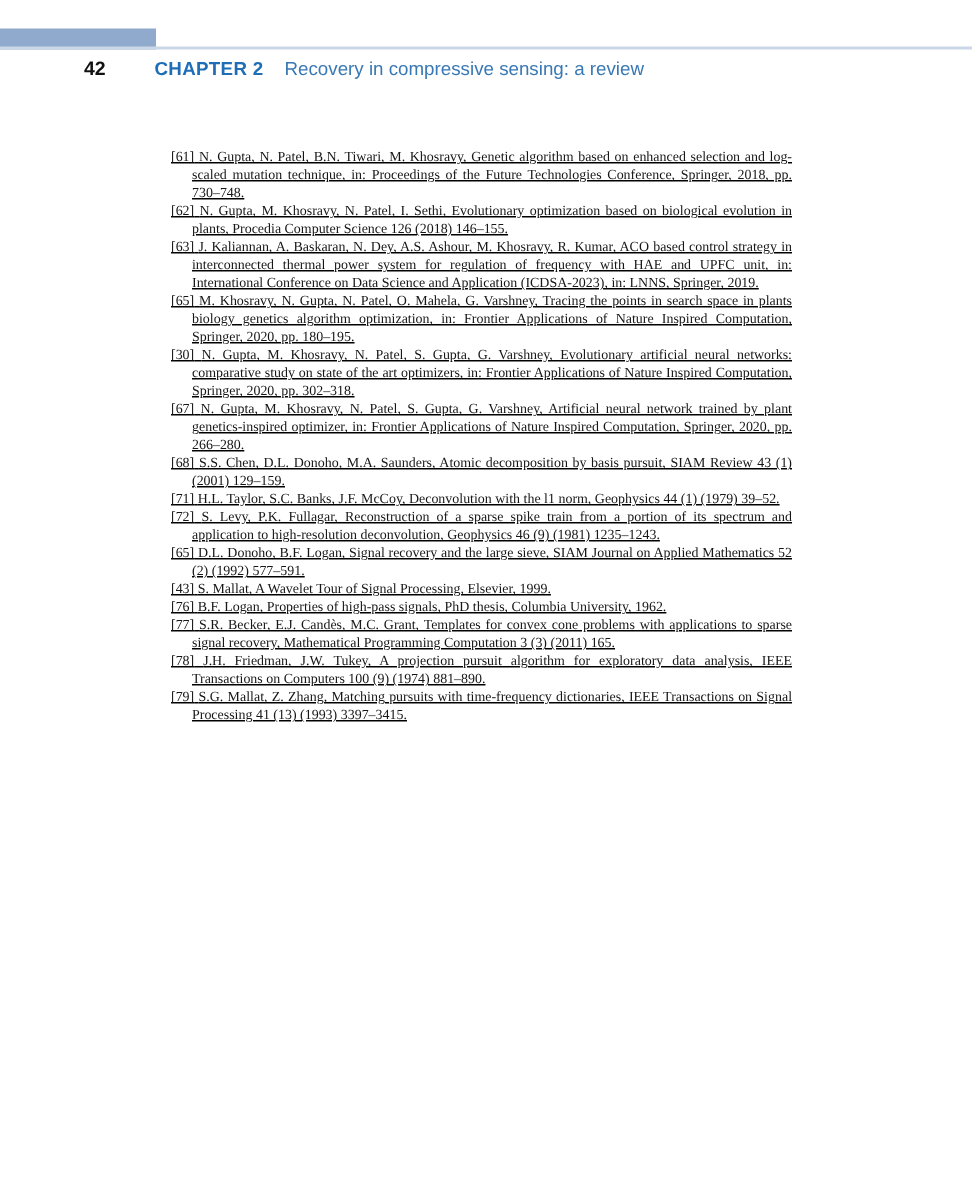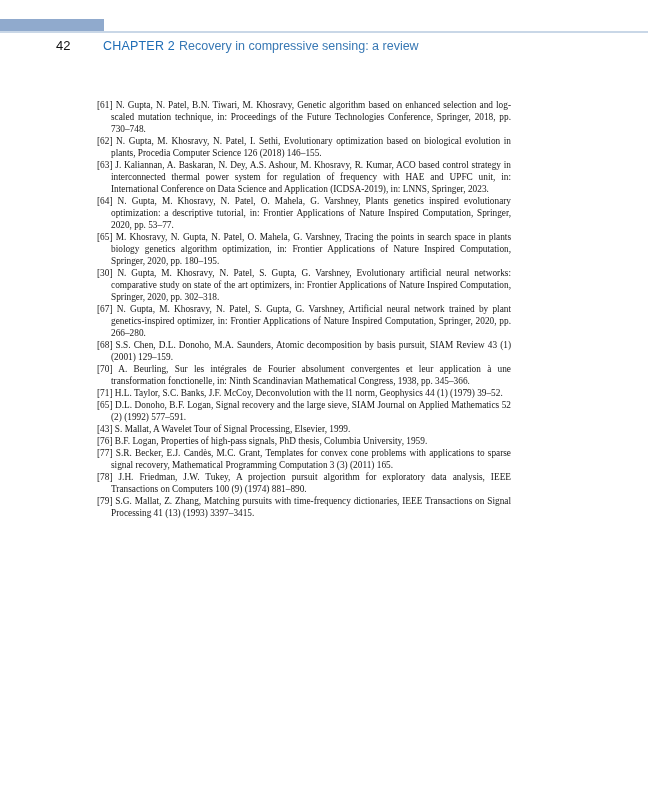--- a/index.html
+++ b/index.html
@@ -38,39 +38,40 @@
     display: flex;
     align-items: baseline;
     font-family: "Liberation Sans", sans-serif;
     font-size: 12.5px;
     line-height: 15px;
     white-space: nowrap;
   }
   .page-num {
     display: inline-block;
     width: 47px;
-    font-weight: normal;
+    font-weight: bold;
     font-size: 13px;
     color: var(--page-number, #111111);
   }
   .chapter-label {
-    font-weight: normal;
+    font-weight: bold;
     color: var(--chapter-label, #1f6db6);
-    margin-right: 4px;
+    margin-right: 14px;
     letter-spacing: 0.2px;
   }
   .chapter-title {
     color: var(--chapter-title, #3878b4);
     text-align: right;
   }
   .refs {
     position: absolute;
     top: 99px;
-    left: 97px;
+    left: 114px;
     width: 414px;
+    text-decoration: underline;
   }
   .ref {
     margin: 0;
     padding-left: 14px;
     text-indent: -14px;
     text-align: justify;
     font-size: 9.3px;
     line-height: 12px;
     color: var(--body-text, #161616);
   }
@@ -91,44 +92,43 @@
     <span class="chapter-label">CHAPTER 2</span>
     <span class="chapter-title">Recovery in compressive sensing: a review</span>
   </header>
 
   <main class="refs">
 
       <p class="ref"><span class="ref-num">[61]</span> <span class="ref-text">N. Gupta, N. Patel, B.N. Tiwari, M. Khosravy, Genetic algorithm based on enhanced selection and log-scaled mutation technique, in: Proceedings of the Future Technologies Conference, Springer, 2018, pp. 730–748.</span></p>
 
       <p class="ref"><span class="ref-num">[62]</span> <span class="ref-text">N. Gupta, M. Khosravy, N. Patel, I. Sethi, Evolutionary optimization based on biological evolution in plants, Procedia Computer Science 126 (2018) 146–155.</span></p>
 
-      <p class="ref"><span class="ref-num">[63]</span> <span class="ref-text">J. Kaliannan, A. Baskaran, N. Dey, A.S. Ashour, M. Khosravy, R. Kumar, ACO based control strategy in interconnected thermal power system for regulation of frequency with HAE and UPFC unit, in: International Conference on Data Science and Application (ICDSA-2019), in: LNNS, Springer, 2023.</span></p>
+      <p class="ref"><span class="ref-num">[63]</span> <span class="ref-text">J. Kaliannan, A. Baskaran, N. Dey, A.S. Ashour, M. Khosravy, R. Kumar, ACO based control strategy in interconnected thermal power system for regulation of frequency with HAE and UPFC unit, in: International Conference on Data Science and Application (ICDSA-2023), in: LNNS, Springer, 2019.</span></p>
 
-      <p class="ref"><span class="ref-num">[64]</span> <span class="ref-text">N. Gupta, M. Khosravy, N. Patel, O. Mahela, G. Varshney, Plants genetics inspired evolutionary optimization: a descriptive tutorial, in: Frontier Applications of Nature Inspired Computation, Springer, 2020, pp. 53–77.</span></p>
 
       <p class="ref"><span class="ref-num">[65]</span> <span class="ref-text">M. Khosravy, N. Gupta, N. Patel, O. Mahela, G. Varshney, Tracing the points in search space in plants biology genetics algorithm optimization, in: Frontier Applications of Nature Inspired Computation, Springer, 2020, pp. 180–195.</span></p>
 
       <p class="ref"><span class="ref-num">[30]</span> <span class="ref-text">N. Gupta, M. Khosravy, N. Patel, S. Gupta, G. Varshney, Evolutionary artificial neural networks: comparative study on state of the art optimizers, in: Frontier Applications of Nature Inspired Computation, Springer, 2020, pp. 302–318.</span></p>
 
       <p class="ref"><span class="ref-num">[67]</span> <span class="ref-text">N. Gupta, M. Khosravy, N. Patel, S. Gupta, G. Varshney, Artificial neural network trained by plant genetics-inspired optimizer, in: Frontier Applications of Nature Inspired Computation, Springer, 2020, pp. 266–280.</span></p>
 
       <p class="ref"><span class="ref-num">[68]</span> <span class="ref-text">S.S. Chen, D.L. Donoho, M.A. Saunders, Atomic decomposition by basis pursuit, SIAM Review 43 (1) (2001) 129–159.</span></p>
 
 
-      <p class="ref"><span class="ref-num">[70]</span> <span class="ref-text">A. Beurling, Sur les intégrales de Fourier absolument convergentes et leur application à une transformation fonctionelle, in: Ninth Scandinavian Mathematical Congress, 1938, pp. 345–366.</span></p>
 
       <p class="ref"><span class="ref-num">[71]</span> <span class="ref-text">H.L. Taylor, S.C. Banks, J.F. McCoy, Deconvolution with the l1 norm, Geophysics 44 (1) (1979) 39–52.</span></p>
 
+      <p class="ref"><span class="ref-num">[72]</span> <span class="ref-text">S. Levy, P.K. Fullagar, Reconstruction of a sparse spike train from a portion of its spectrum and application to high-resolution deconvolution, Geophysics 46 (9) (1981) 1235–1243.</span></p>
 
       <p class="ref"><span class="ref-num">[65]</span> <span class="ref-text">D.L. Donoho, B.F. Logan, Signal recovery and the large sieve, SIAM Journal on Applied Mathematics 52 (2) (1992) 577–591.</span></p>
 
 
       <p class="ref"><span class="ref-num">[43]</span> <span class="ref-text">S. Mallat, A Wavelet Tour of Signal Processing, Elsevier, 1999.</span></p>
 
-      <p class="ref"><span class="ref-num">[76]</span> <span class="ref-text">B.F. Logan, Properties of high-pass signals, PhD thesis, Columbia University, 1959.</span></p>
+      <p class="ref"><span class="ref-num">[76]</span> <span class="ref-text">B.F. Logan, Properties of high-pass signals, PhD thesis, Columbia University, 1962.</span></p>
 
       <p class="ref"><span class="ref-num">[77]</span> <span class="ref-text">S.R. Becker, E.J. Candès, M.C. Grant, Templates for convex cone problems with applications to sparse signal recovery, Mathematical Programming Computation 3 (3) (2011) 165.</span></p>
 
       <p class="ref"><span class="ref-num">[78]</span> <span class="ref-text">J.H. Friedman, J.W. Tukey, A projection pursuit algorithm for exploratory data analysis, IEEE Transactions on Computers 100 (9) (1974) 881–890.</span></p>
 
       <p class="ref"><span class="ref-num">[79]</span> <span class="ref-text">S.G. Mallat, Z. Zhang, Matching pursuits with time-frequency dictionaries, IEEE Transactions on Signal Processing 41 (13) (1993) 3397–3415.</span></p>
     </main>
 
 </div>
 

